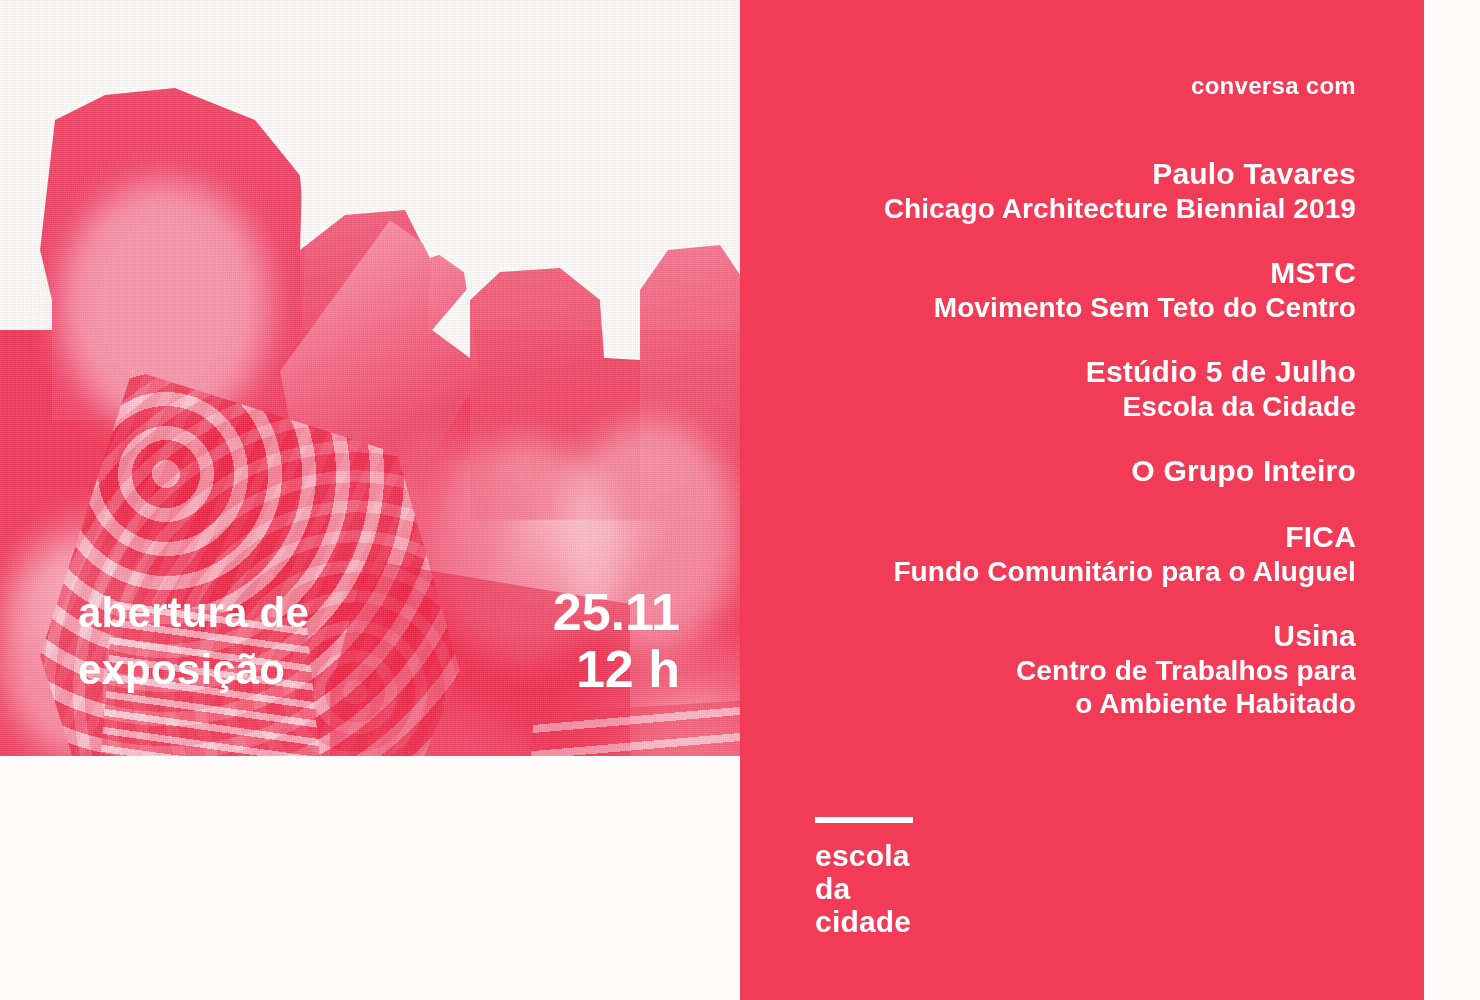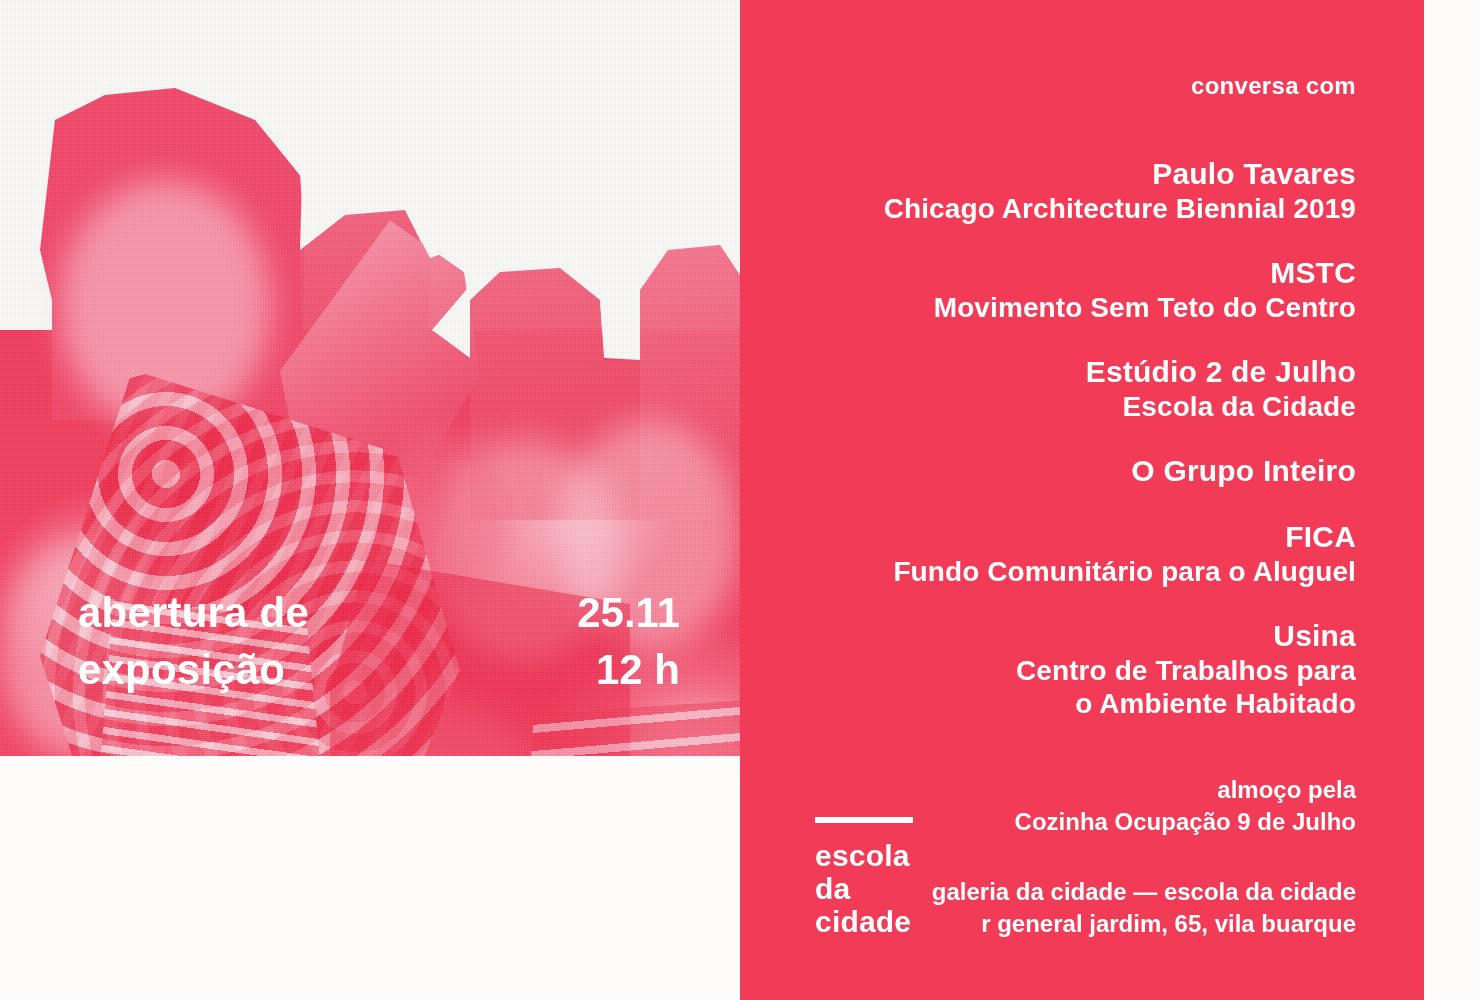--- a/index.html
+++ b/index.html
@@ -211,21 +211,21 @@
     font-weight: 700;
     line-height: 57px;
     letter-spacing: .2px;
     white-space: pre-line;
   }
   .datetime {
     position: absolute;
     right: 60px;
     bottom: 58px;
     color: #ffffff;
-    font-size: 42px;
+    font-size: 52px;
     font-weight: 700;
     line-height: 57px;
     text-align: right;
     white-space: pre-line;
   }
 
   
   .right-panel {
     position: absolute;
     left: 740px; top: 0;
@@ -363,21 +363,21 @@
         <div class="guest-name">Paulo Tavares</div>
         <div class="guest-sub">Chicago Architecture Biennial 2019</div>
       </div>
 
       <div class="guest">
         <div class="guest-name">MSTC</div>
         <div class="guest-sub">Movimento Sem Teto do Centro</div>
       </div>
 
       <div class="guest">
-        <div class="guest-name">Estúdio 2 de Julho</div>
+        <div class="guest-name">Estúdio 5 de Julho</div>
         <div class="guest-sub">Escola da Cidade</div>
       </div>
 
       <div class="guest">
         <div class="guest-name">O Grupo Inteiro</div>
         <div class="guest-sub"></div>
       </div>
 
       <div class="guest">
         <div class="guest-name">FICA</div>
@@ -392,21 +392,15 @@
 
     </div>
 
     <div class="logo">
       <div class="logo-bar"></div>
       <div class="logo-text">escola
 da
 cidade</div>
     </div>
 
-    <div class="footer-info">
-      <div class="lunch">almoço pela
-Cozinha Ocupação 9 de Julho</div>
-      <div class="venue">galeria da cidade — escola da cidade
-r general jardim, 65, vila buarque</div>
-    </div>
 
   </div>
 </div>
 
 </body></html>

